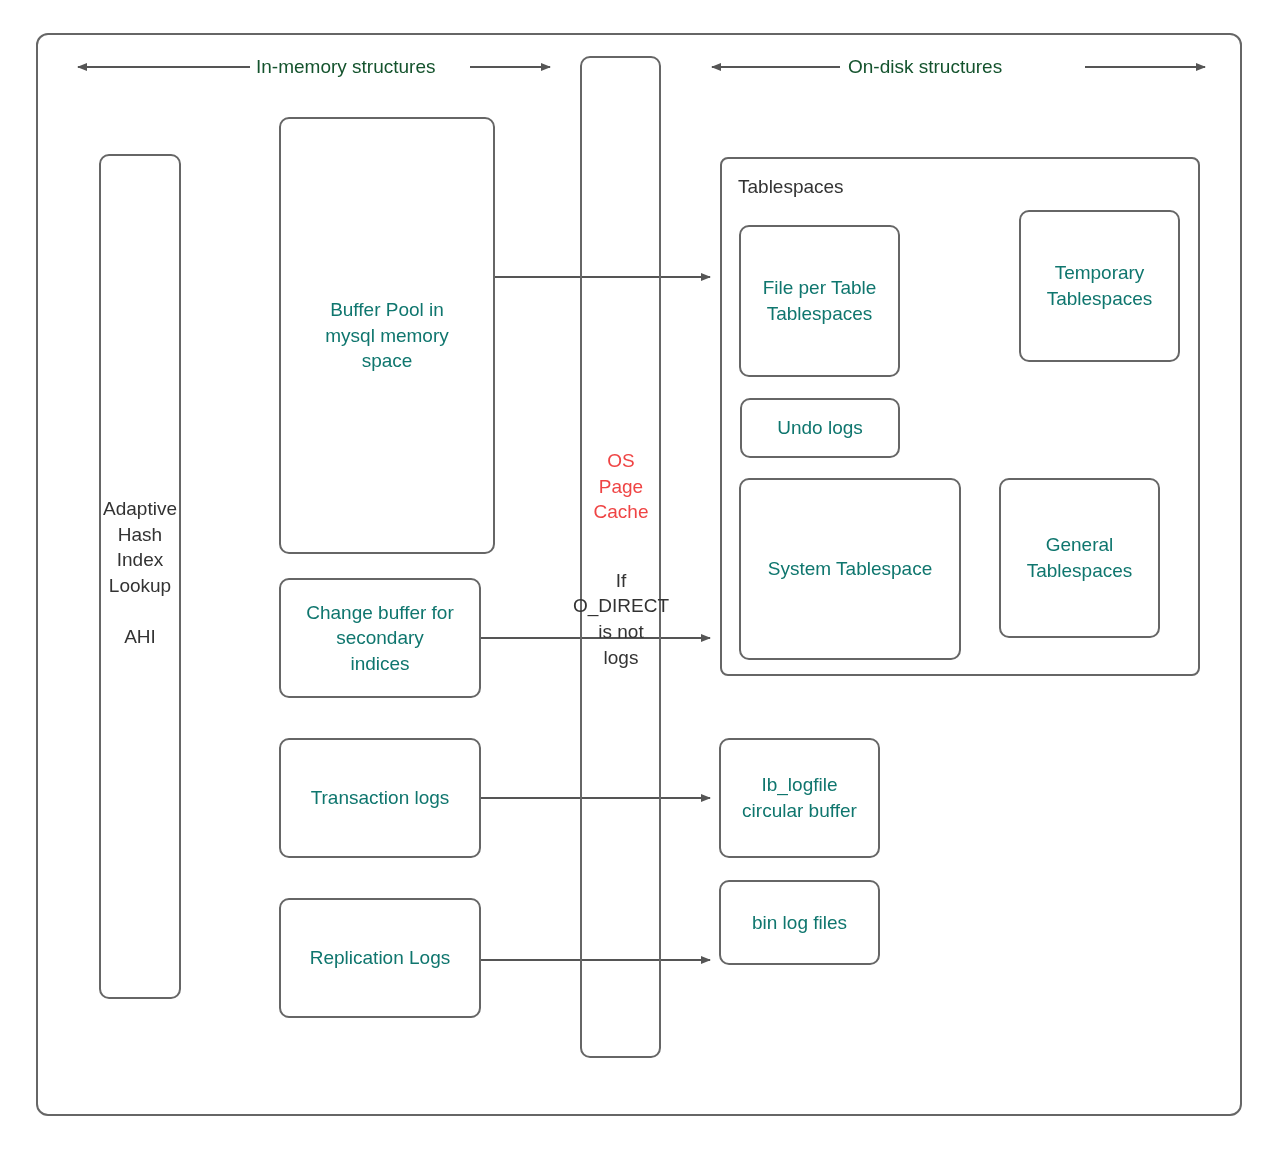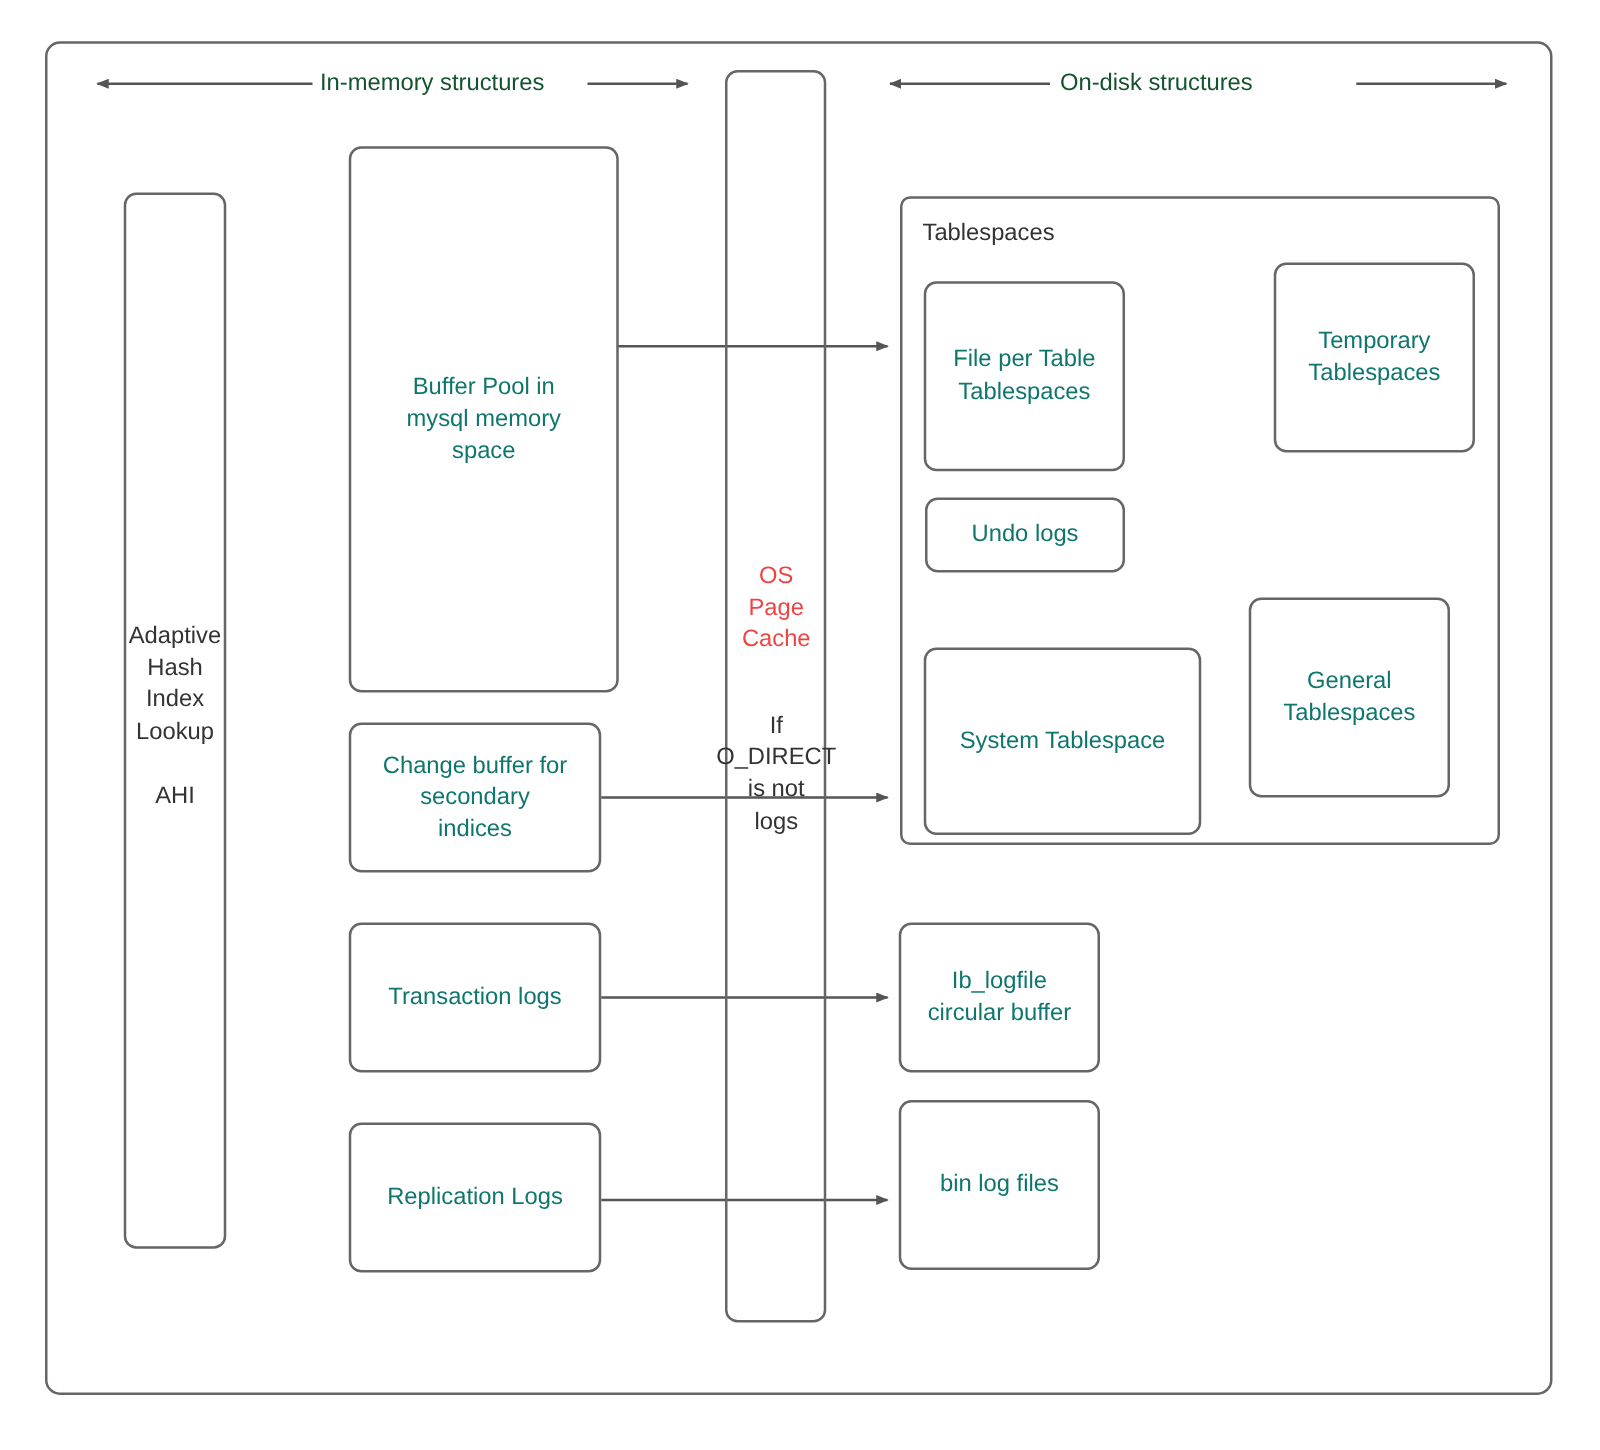--- a/index.html
+++ b/index.html
@@ -144,23 +144,23 @@
   <div class="tablespaces-title" style="left:738px; top:176px;">Tablespaces</div>
 
   <div class="box" style="left:739px; top:225px; width:161px; height:152px;">File per Table
 Tablespaces</div>
 
   <div class="box" style="left:979px; top:210px; width:161px; height:152px;margin-left:40px;">Temporary
 Tablespaces</div>
 
   <div class="box" style="left:740px; top:398px; width:160px; height:60px;">Undo logs</div>
 
-  <div class="box" style="left:739px; top:478px; width:222px; height:150px;margin-top:40px;">System Tablespace</div>
+  <div class="box" style="left:739px; top:478px; width:222px; height:182px;">System Tablespace</div>
 
   <div class="box" style="left:999px; top:478px; width:161px; height:160px;">General
 Tablespaces</div>
 
   <div class="box" style="left:719px; top:738px; width:161px; height:120px;">Ib_logfile
 circular buffer</div>
 
-  <div class="box" style="left:719px; top:880px; width:161px; height:136px;">bin log files</div>
+  <div class="box" style="left:719px; top:880px; width:161px; height:85px;">bin log files</div>
 
 </div>
 
 </body></html>

